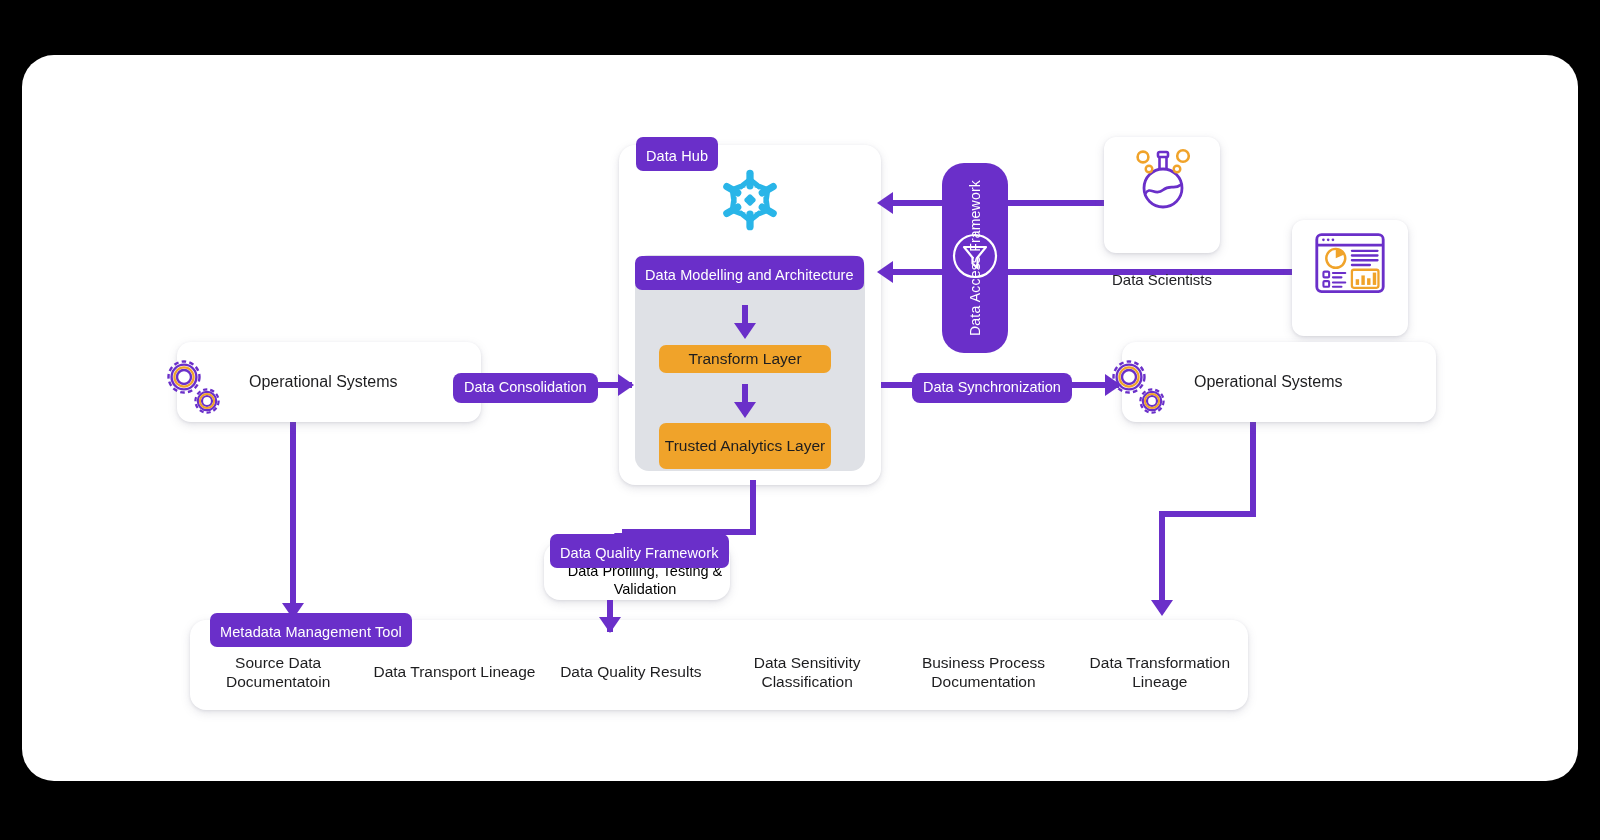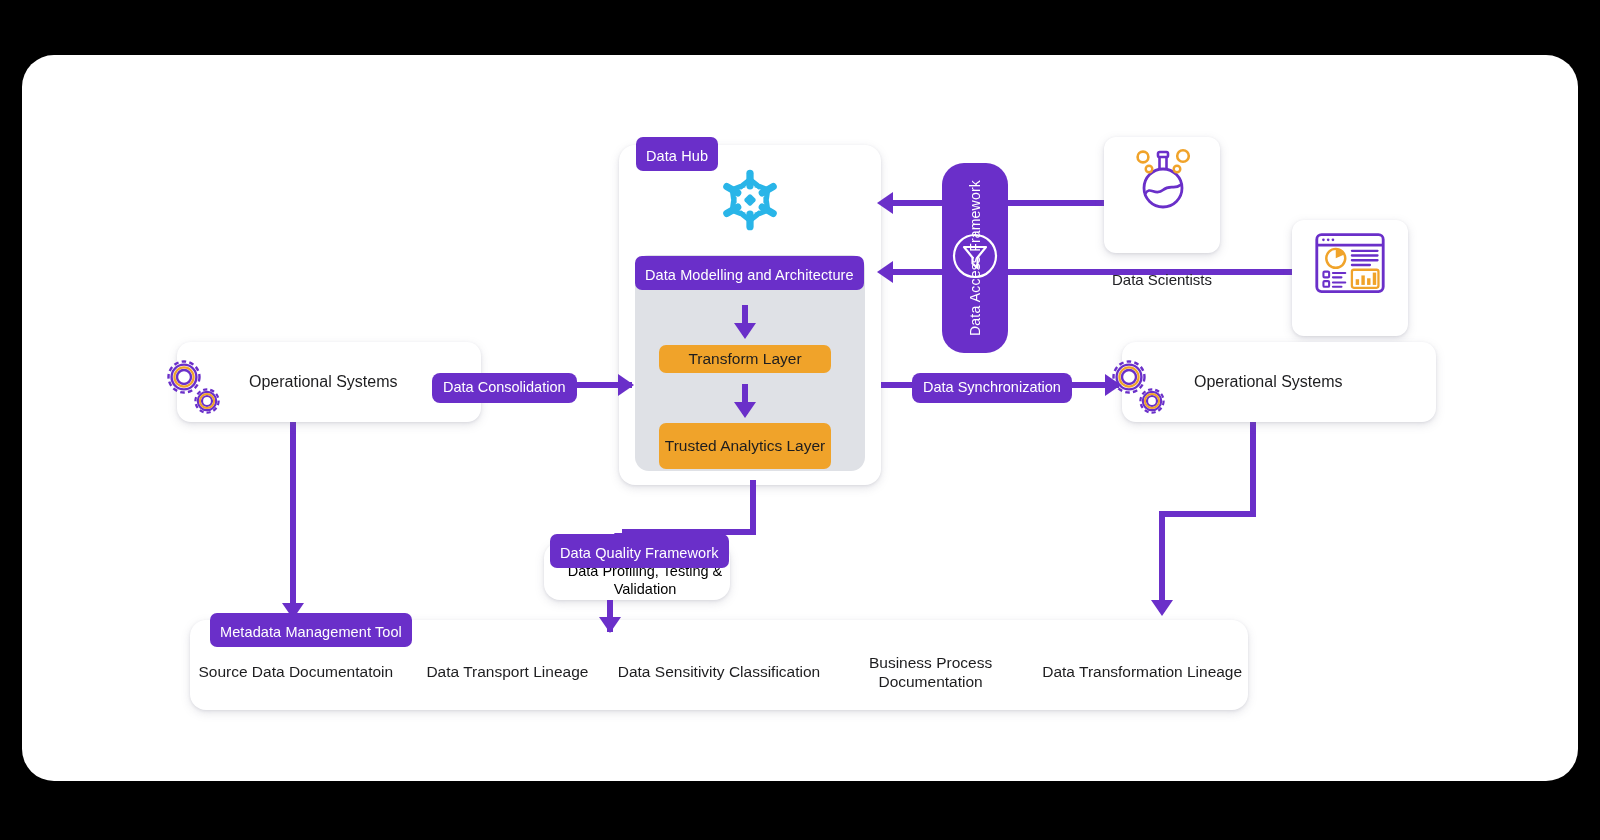--- a/index.html
+++ b/index.html
@@ -229,21 +229,21 @@
   }
 </style>
 </head>
 <body>
 
 <div id="stage">
  <div id="canvas">
 
   <div class="ln lnh" style="left:386px; top:327px; width:224px;"></div>
   <div class="arrow arr-right" style="left:596px; top:319px;"></div>
-  <div class="conn-pill" style="left:410px; top:318px;">Data Consolidation</div>
+  <div class="conn-pill" style="left:431px; top:318px;">Data Consolidation</div>
 
   <div class="ln lnh" style="left:859px; top:327px; width:238px;"></div>
   <div class="arrow arr-right" style="left:1083px; top:319px;"></div>
   <div class="conn-pill" style="left:890px; top:318px;">Data Synchronization</div>
 
   <div class="ln lnh" style="left:964px; top:145px; width:118px;"></div>
   <div class="ln lnh" style="left:860px; top:145px; width:82px;"></div>
   <div class="arrow arr-left" style="left:855px; top:137px;"></div>
 
   <div class="ln lnh" style="left:964px; top:214px; width:306px;"></div>
@@ -263,20 +263,21 @@
 
   <div class="ln lnv" style="left:1228px; top:367px; height:95px;"></div>
   <div class="ln lnh" style="left:1137px; top:456px; width:97px;"></div>
   <div class="ln lnv" style="left:1137px; top:456px; height:101px;"></div>
   <div class="arrow arr-down" style="left:1129px; top:545px;"></div>
 
   <div class="node wcard" id="meta">
     <div class="cells">
       <div class="cell">Source Data Documentatoin</div>
       <div class="cell">Data Transport Lineage</div>
+      <div class="cell">Data Quality Results</div>
       <div class="cell">Data Sensitivity Classification</div>
       <div class="cell">Business Process Documentation</div>
       <div class="cell">Data Transformation Lineage</div>
     </div>
   </div>
   <div class="pill" style="left:188px; top:558px; z-index:7;">Metadata Management Tool</div>
 
   <div class="node wcard" id="dqf">
     <div class="body">Data Profiling, Testing &amp; Validation</div>
   </div>

